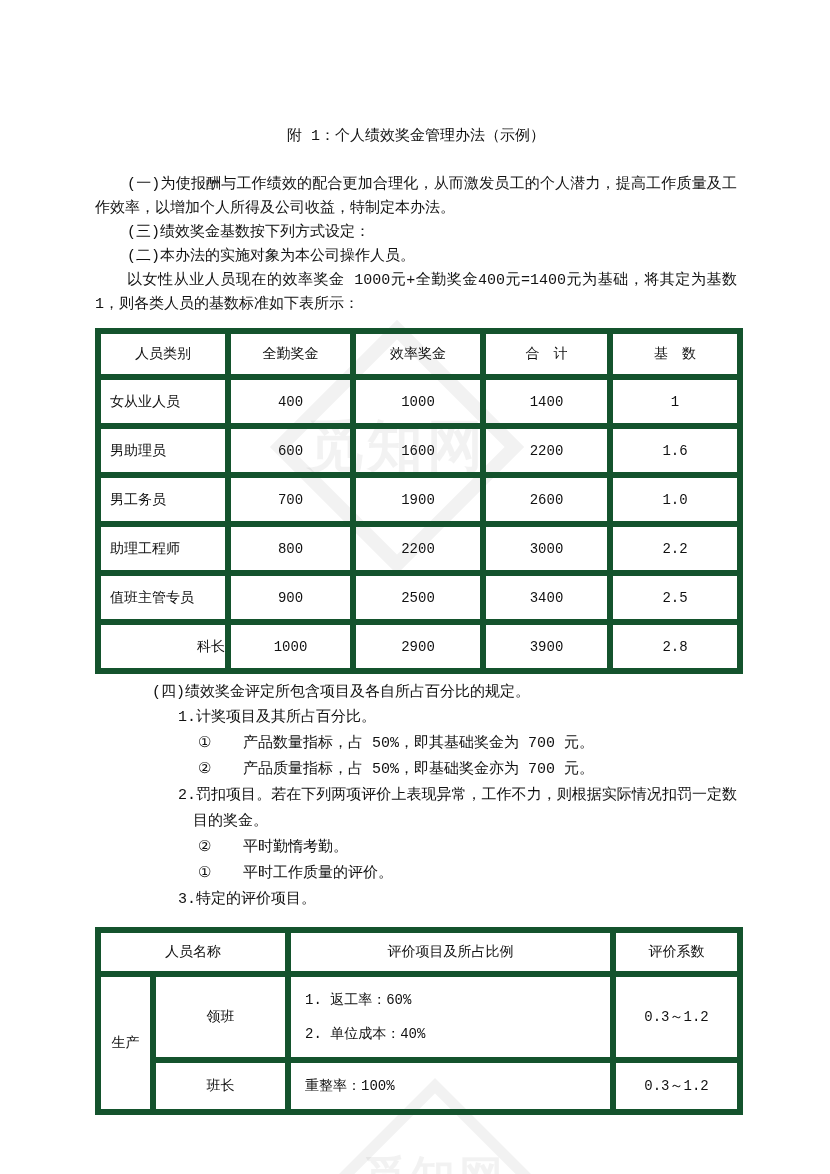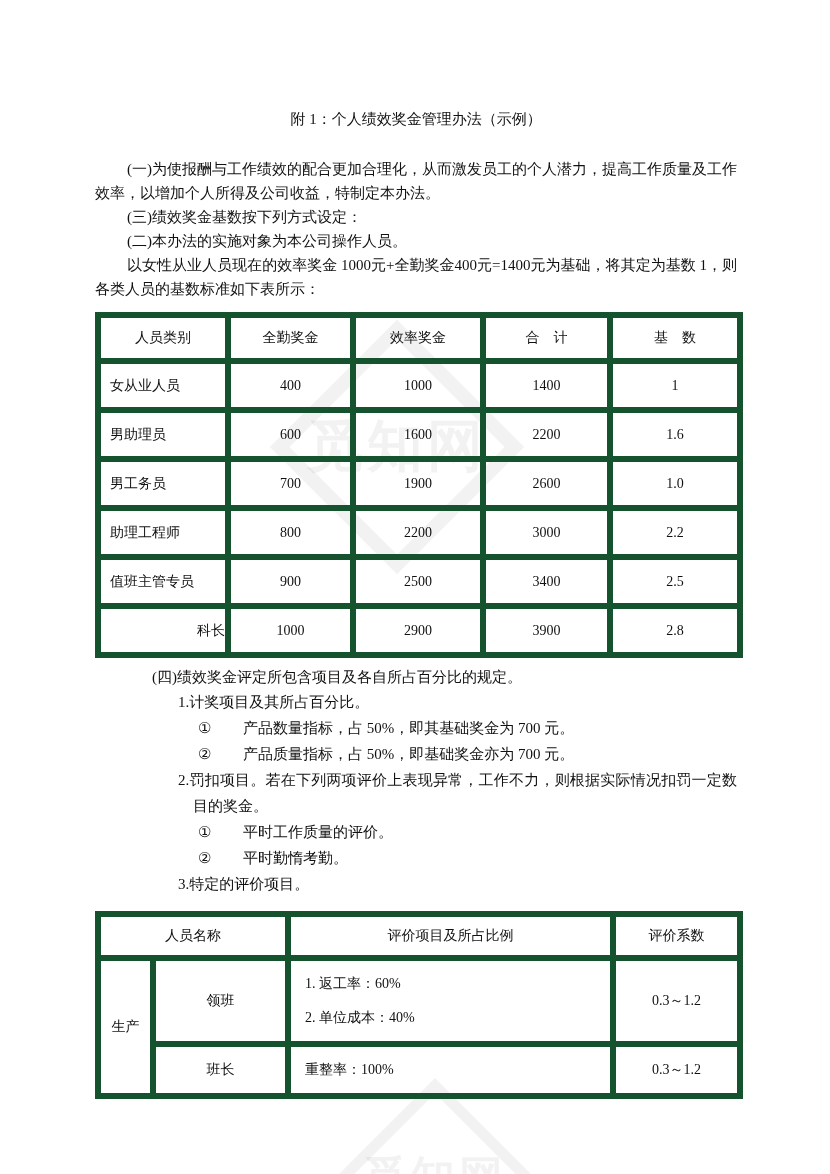--- a/index.html
+++ b/index.html
@@ -7,21 +7,21 @@
   .page {
     position:relative;
     width:830px; height:1174px;
     margin:0 auto;
     background:#ffffff;
     overflow:hidden;
     font-family:"Liberation Serif","DejaVu Serif",serif;
     font-size:15px;
     color:#111111;
   }
-  .content { position:absolute; left:95px; top:0; width:642px; z-index:2; }
+  .content { position:absolute; left:95px; top:16px; width:642px; z-index:2;font-family:Liberation Mono, monospace; }
 
   .doc-title { margin-top:110px; margin-bottom:28px; text-align:center; font-size:15px; font-weight:400; }
 
   .para { line-height:24px; text-align:justify; }
   .ind  { text-indent:32px; }
   .ind2 { text-indent:57px; }
 
   .item1    { margin-left:83px; line-height:26px; }
   .item-hang{ margin-left:98px; text-indent:-15px; line-height:26px; text-align:justify; }
   .circ     { margin-left:103px; line-height:26px; }
@@ -157,24 +157,24 @@
     <p class="para circ">
       <span class="marker">①</span><span>产品数量指标，占 50%，即其基础奖金为 700 元。</span>
     </p>
     <p class="para circ">
       <span class="marker">②</span><span>产品质量指标，占 50%，即基础奖金亦为 700 元。</span>
     </p>
 
     <p class="para item-hang">2.罚扣项目。若在下列两项评价上表现异常，工作不力，则根据实际情况扣罚一定数目的奖金。</p>
 
     <p class="para circ">
+      <span class="marker">②</span><span>平时勤惰考勤。</span>
+    </p>
+    <p class="para circ">
       <span class="marker">①</span><span>平时工作质量的评价。</span>
-    </p>
-    <p class="para circ">
-      <span class="marker">②</span><span>平时勤惰考勤。</span>
     </p>
 
     <p class="para item1">3.特定的评价项目。</p>
 
     <table class="t2">
       <colgroup>
         <col style="width:55px">
           <col style="width:135px">
           <col style="width:325px">
           <col style="width:127px">

